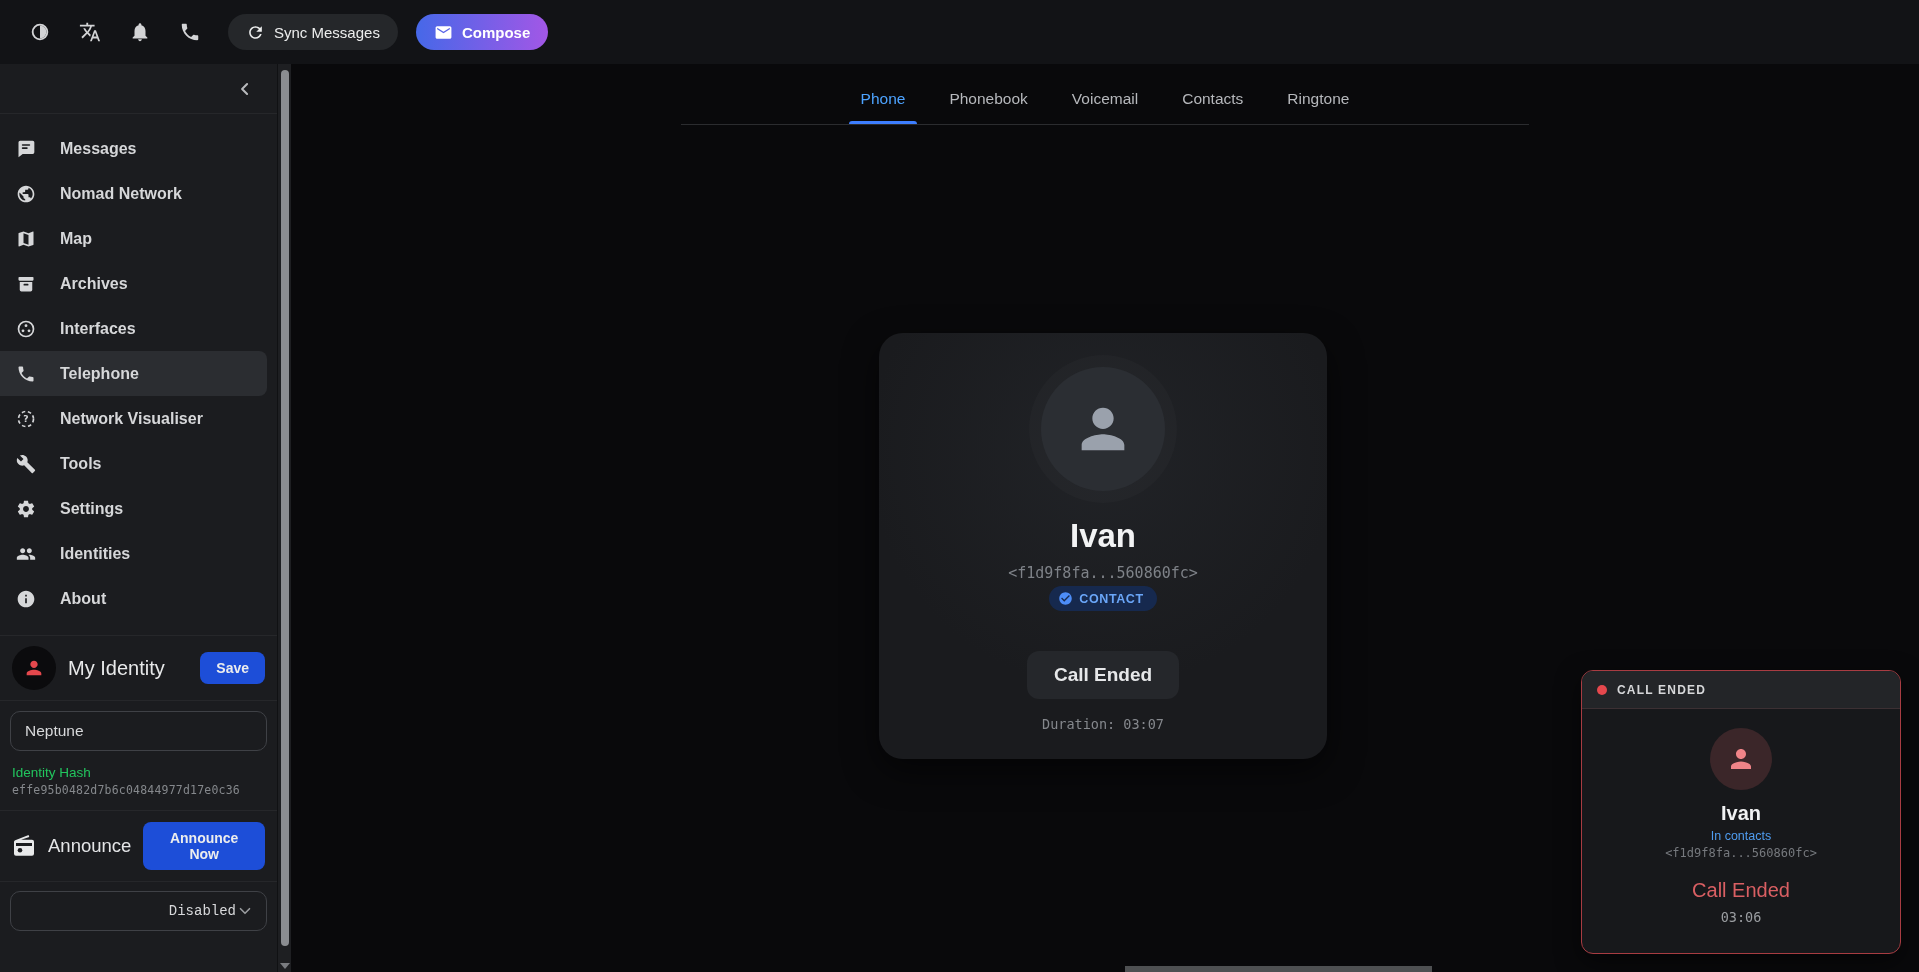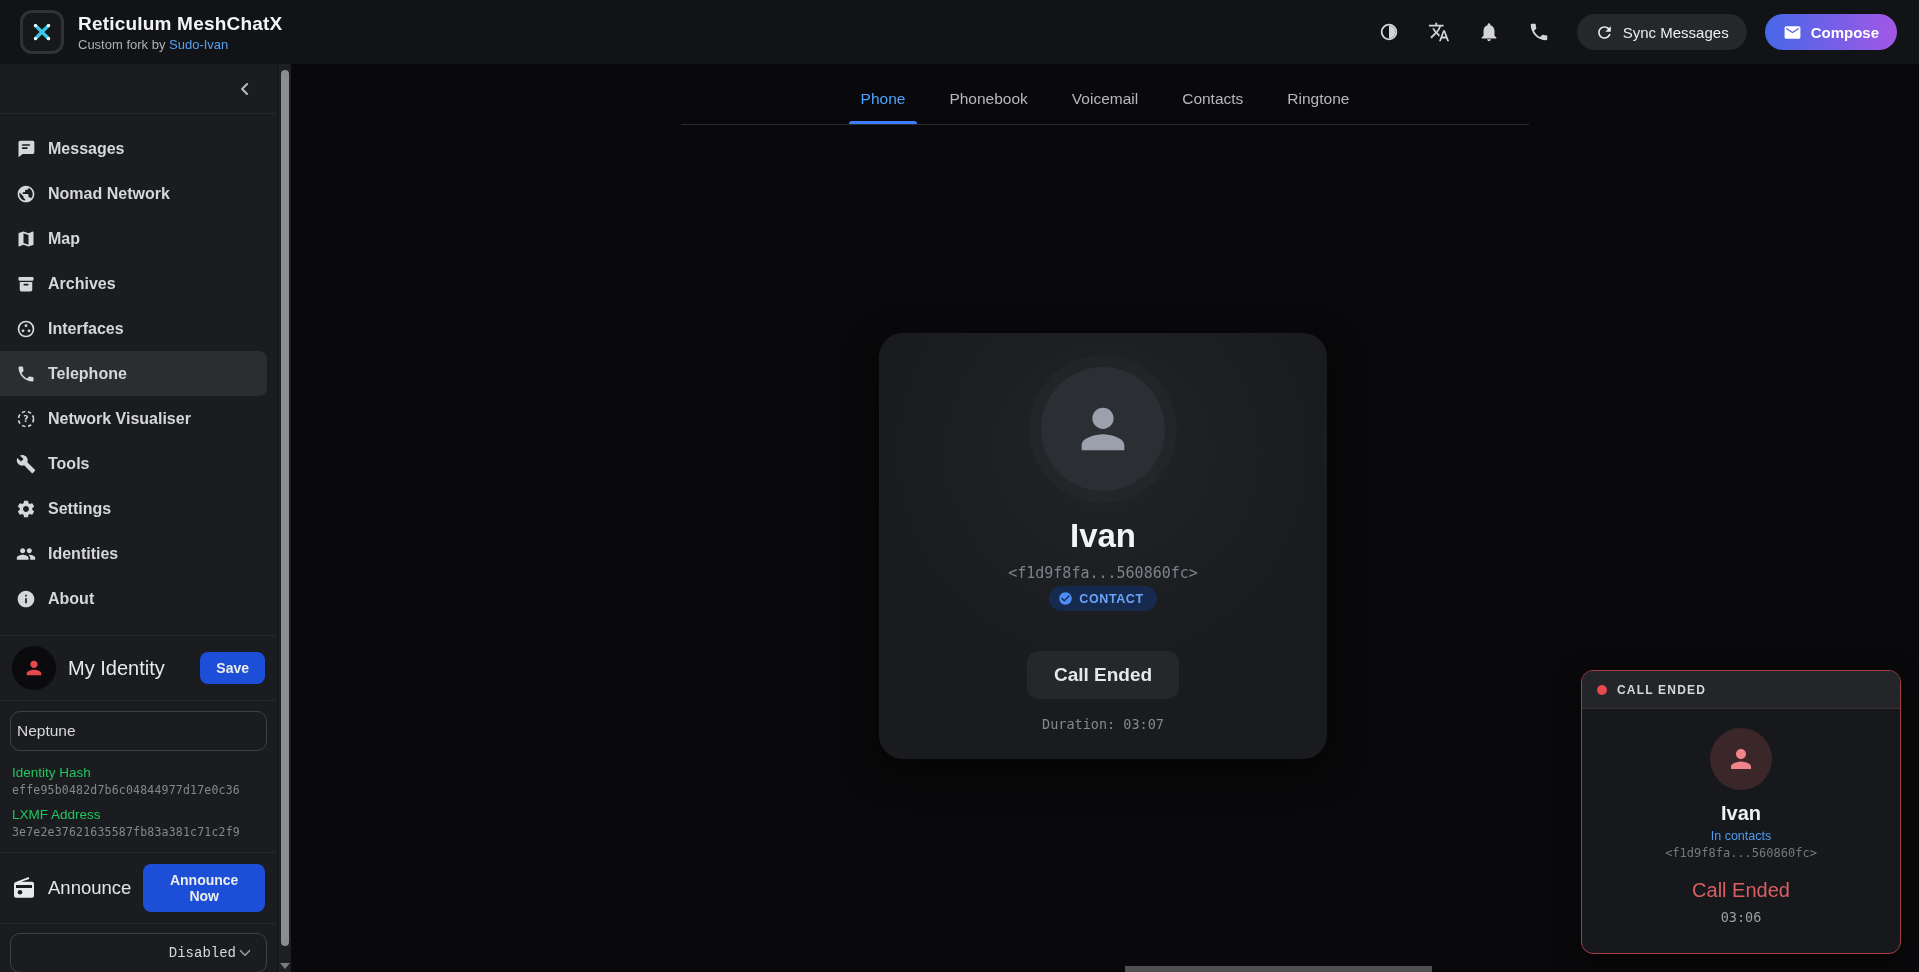--- a/index.html
+++ b/index.html
@@ -37,36 +37,36 @@
   .sb-down-arrow { position:absolute; left:2px; bottom:3px; width:0; height:0;
                    border-left:5px solid transparent; border-right:5px solid transparent;
                    border-top:6px solid #7a7c80; }
   .main { flex:1; background:#09090b; position:relative; }
 
   
   .collapse-row { height:50px; display:flex; align-items:center; justify-content:flex-end;
                   padding-right:22px; border-bottom:1px solid #26272a; flex-shrink:0; }
   .collapse-row svg { color:#b9babd; cursor:pointer; }
   .nav { padding-top:12px; flex-shrink:0; }
-  .nav-item { height:45px; display:flex; align-items:center; padding-left:16px; gap:12px;
+  .nav-item { height:45px; display:flex; align-items:center; padding-left:16px; gap:24px;
               font-size:16px; font-weight:bold; color:#d6d7d9; cursor:pointer;
               margin-right:10px; border-radius:0 8px 8px 0; }
   .nav-item.active { background:#2b2d31; }
   .nav-item svg { width:20px; height:20px; flex-shrink:0; }
   .sb-divider { height:1px; background:#26272a; flex-shrink:0; }
   .identity-row { display:flex; align-items:center; padding:10px 12px; gap:12px;
                   margin-top:14px; flex-shrink:0; }
   .identity-avatar { width:44px; height:44px; border-radius:50%; background:#0b0b0d;
                      display:flex; align-items:center; justify-content:center; flex-shrink:0; }
   .identity-title { font-size:20px; color:#e8e9ea; flex:1; }
   .small-btn { background:#1d4ed8; color:#eceded; border:none; border-radius:8px;
                font-size:14px; font-weight:bold; padding:8px 16px; cursor:pointer; }
   .name-input { margin:10px 10px 4px 10px; height:40px; background:transparent;
                 border:1px solid #3f4146; border-radius:10px; color:#d8d9db;
-                font-size:15.5px; padding:0 6px; outline:none;
+                font-size:15.5px; padding:0 14px; outline:none;
                 font-family:"Liberation Sans",sans-serif; flex-shrink:0; }
   .hash-block { padding:10px 12px 0 12px; flex-shrink:0; }
   .hash-label { font-size:13.5px; color:#22c55e; }
   .hash-value { font-size:11.5px; color:#85888c; margin-top:3px; letter-spacing:.2px; }
   .announce-row { display:flex; align-items:center; gap:12px; padding:11px 12px; flex-shrink:0; }
   .announce-row svg { color:#e8e9ea; flex-shrink:0; }
   .announce-title { font-size:18.5px; color:#e4e5e7; flex:1; }
   .select { margin:9px 10px 6px 10px; height:40px; border:1px solid #3f4146; border-radius:10px;
             display:flex; align-items:center; justify-content:flex-end; padding:0 12px;
             font-size:14px; color:#d8d9db; cursor:pointer; flex-shrink:0;font-family:Liberation Mono, monospace; }
@@ -116,36 +116,20 @@
   .notif-status { margin-top:19px; font-size:20px; color:#d95f63; }
   .notif-time { margin-top:7px; font-size:13.5px; color:#9b9ea2; }
 
   .h-scrollbar { position:absolute; left:834px; bottom:0; width:307px; height:6px;
                  background:#4e5052; }
 </style>
 </head>
 <body>
 
 <div class="header">
-  <div class="header-left">
-    <div class="logo">
-      <svg width="26" height="26" viewBox="0 0 24 24">
-        <line x1="6" y1="6" x2="18" y2="18" stroke="#39c8e8" stroke-width="3" stroke-linecap="round"></line>
-        <line x1="18" y1="6" x2="6" y2="18" stroke="#39c8e8" stroke-width="3" stroke-linecap="round"></line>
-        <circle cx="6" cy="6" r="1.5" fill="#ffffff"></circle>
-          <circle cx="18" cy="6" r="1.5" fill="#ffffff"></circle>
-        <circle cx="6" cy="18" r="1.5" fill="#ffffff"></circle>
-          <circle cx="18" cy="18" r="1.5" fill="#ffffff"></circle>
-      </svg>
-    </div>
-    <div class="title-stack">
-      <div class="app-title">Reticulum MeshChatX</div>
-      <div class="app-subtitle"><span>Custom fork by </span><a href="#">Sudo-Ivan</a></div>
-    </div>
-  </div>
   <div class="header-right">
     <div class="hicon">
       <svg width="22" height="22" viewBox="0 0 24 24">
         <circle cx="12" cy="12" r="8" fill="none" stroke="currentColor" stroke-width="2"></circle>
         <path d="M12 5a7 7 0 010 14z" fill="currentColor"></path>
       </svg>
     </div>
     <div class="hicon">
       <svg width="22" height="22" viewBox="0 0 24 24" fill="currentColor">
         <path d="M12.87 15.07l-2.54-2.51.03-.03c1.74-1.94 2.98-4.17 3.71-6.53H17V4h-7V2H8v2H1v2h11.17C11.5 7.92 10.44 9.75 9 11.35 8.07 10.32 7.3 9.19 6.69 8h-2c.73 1.63 1.73 3.17 2.98 4.56l-5.09 5.02L4 19l5-5 3.11 3.11.76-2.04zM18.5 10h-2L12 22h2l1.12-3h4.75L21 22h2l-4.5-12zm-2.62 7l1.62-4.33L19.12 17h-3.24z"></path>
@@ -274,24 +258,20 @@
       <button class="small-btn">Save</button>
     </div>
 
     <div class="sb-divider"></div>
 
     <input class="name-input" type="text" value="Neptune" style="">
 
     <div class="hash-block">
       <div class="hash-label">Identity Hash</div>
       <div class="hash-value mono">effe95b0482d7b6c04844977d17e0c36</div>
-    </div>
-    <div class="hash-block">
-      <div class="hash-label">LXMF Address</div>
-      <div class="hash-value mono">3e7e2e37621635587fb83a381c71c2f9</div>
     </div>
 
     <div class="sb-divider" style="margin-top:13px;"></div>
 
     <div class="announce-row">
       <svg width="24" height="24" viewBox="0 0 24 24" fill="currentColor">
         <path d="M3.24 6.15L16.6 1l.66 1.88-8.2 2.87H20a2 2 0 012 2v12a2 2 0 01-2 2H4a2 2 0 01-2-2V8c0-.87.56-1.61 1.24-1.85z"></path>
         <rect x="4" y="9" width="16" height="3" fill="#1b1c1f"></rect>
         <circle cx="8" cy="16.2" r="2.3" fill="#1b1c1f"></circle>
       </svg>

